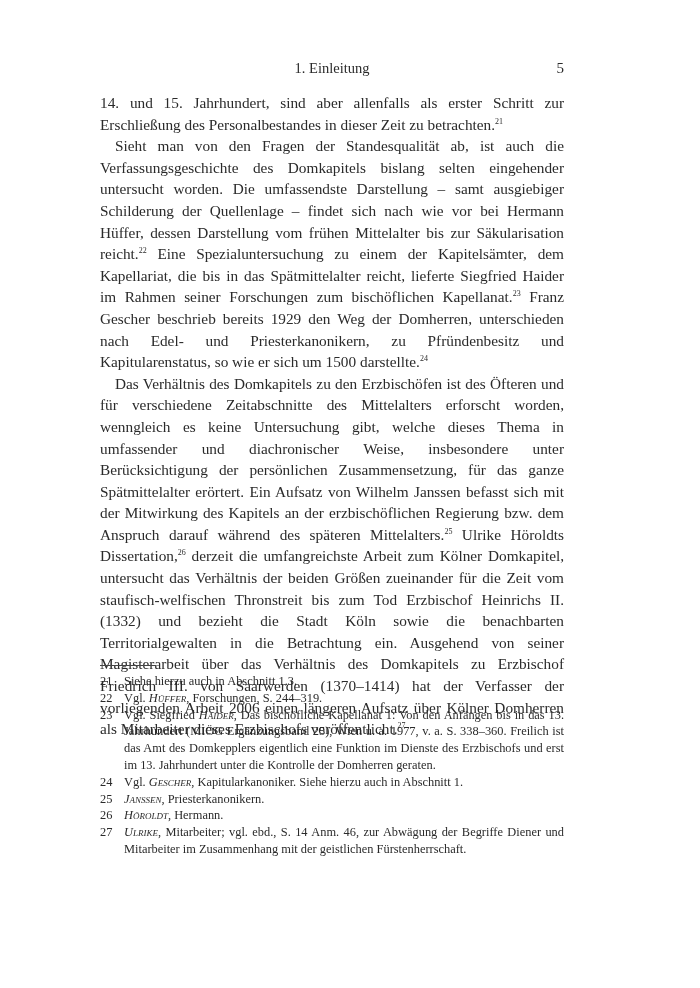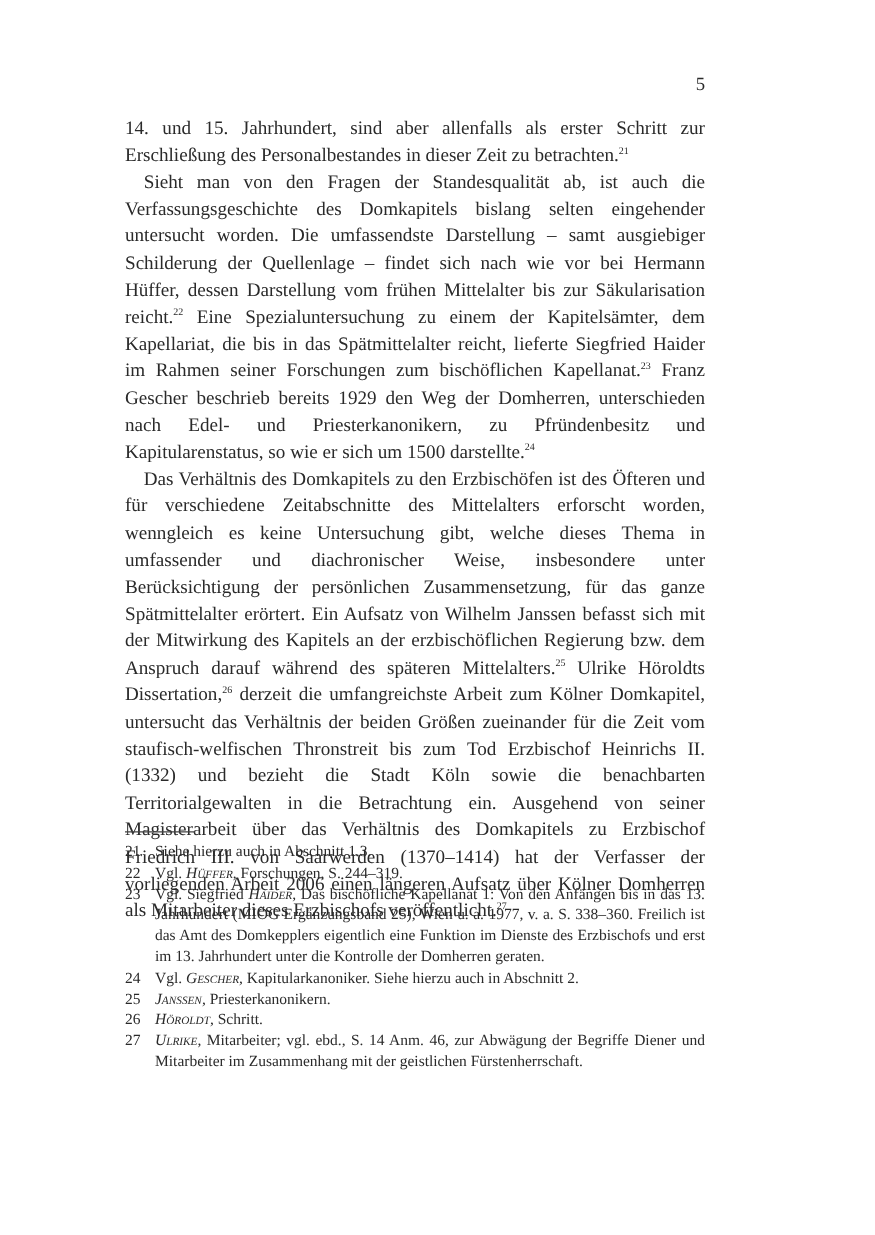--- a/index.html
+++ b/index.html
@@ -20,20 +20,21 @@
                font-size: 12.4px; line-height: 16.8px; }
   .fn { display: flex; }
   .fn-num { width: 24px; flex: 0 0 24px; }
   .fn-text { flex: 1; text-align: justify; }
   .sc { font-variant: small-caps; font-style: italic; }
 </style>
 </head>
 <body>
 
 <div class="header">
+  <span class="running-title">1. Einleitung</span>
   <span class="page-number">5</span>
 </div>
 
 <div class="body" id="body-container">
     <p><span>14. und 15. Jahrhundert, sind aber allenfalls als erster Schritt zur Erschließung des Personalbestandes in dieser Zeit zu betrachten.</span><sup>21</sup></p>
     <p class="indent"><span>Sieht man von den Fragen der Standesqualität ab, ist auch die Verfassungs­geschichte des Domkapitels bislang selten eingehender untersucht worden. Die umfassendste Darstellung – samt ausgiebiger Schilderung der Quellenla­ge – findet sich nach wie vor bei Hermann Hüffer, dessen Darstellung vom frühen Mittelalter bis zur Säkularisation reicht.</span><sup>22</sup><span> Eine Spezialuntersuchung zu einem der Kapitelsämter, dem Kapellariat, die bis in das Spätmittelalter reicht, lieferte Siegfried Haider im Rahmen seiner Forschungen zum bischöflichen Kapellanat.</span><sup>23</sup><span> Franz Gescher beschrieb bereits 1929 den Weg der Domherren, unterschieden nach Edel- und Priesterkanonikern, zu Pfründenbesitz und Kapitularenstatus, so wie er sich um 1500 darstellte.</span><sup>24</sup></p>
     <p class="indent"><span>Das Verhältnis des Domkapitels zu den Erzbischöfen ist des Öfteren und für verschiedene Zeitabschnitte des Mittelalters erforscht worden, wenngleich es keine Untersuchung gibt, welche dieses Thema in umfassender und dia­chronischer Weise, insbesondere unter Berücksichtigung der persönlichen Zusammensetzung, für das ganze Spätmittelalter erörtert. Ein Aufsatz von Wilhelm Janssen befasst sich mit der Mitwirkung des Kapitels an der erz­bischöflichen Regierung bzw. dem Anspruch darauf während des späteren Mittelalters.</span><sup>25</sup><span> Ulrike Höroldts Dissertation,</span><sup>26</sup><span> derzeit die umfangreichste Arbeit zum Kölner Domkapitel, untersucht das Verhältnis der beiden Grö­ßen zueinander für die Zeit vom staufisch-welfischen Thronstreit bis zum Tod Erzbischof Heinrichs II. (1332) und bezieht die Stadt Köln sowie die benachbarten Territorialgewalten in die Betrachtung ein. Ausgehend von seiner Magisterarbeit über das Verhältnis des Domkapitels zu Erzbischof Friedrich III. von Saarwerden (1370–1414) hat der Verfasser der vorliegenden Arbeit 2006 einen längeren Aufsatz über Kölner Domherren als Mitarbeiter dieses Erzbischofs veröffentlicht.</span><sup>27</sup></p>
   </div>
 
 <div class="rule"></div>
@@ -46,27 +47,27 @@
     <div class="fn">
       <span class="fn-num">22</span>
       <span class="fn-text"><span>Vgl. </span><span class="sc">Hüffer</span><span>, Forschungen, S. 244–319.</span></span>
     </div>
     <div class="fn">
       <span class="fn-num">23</span>
       <span class="fn-text"><span>Vgl. Siegfried </span><span class="sc">Haider</span><span>, Das bischöfliche Kapellanat 1: Von den Anfängen bis in das 13. Jahrhundert (MIÖG Ergänzungsband 25), Wien u. a. 1977, v. a. S. 338–360. Freilich ist das Amt des Domkepplers eigentlich eine Funktion im Dienste des Erz­bischofs und erst im 13. Jahrhundert unter die Kontrolle der Domherren geraten.</span></span>
     </div>
     <div class="fn">
       <span class="fn-num">24</span>
-      <span class="fn-text"><span>Vgl. </span><span class="sc">Gescher</span><span>, Kapitularkanoniker. Siehe hierzu auch in Abschnitt 2.</span></span>
+      <span class="fn-text"><span>Vgl. </span><span class="sc">Gescher</span><span>, Kapitularkanoniker. Siehe hierzu auch in Abschnitt 1.</span></span>
     </div>
     <div class="fn">
       <span class="fn-num">25</span>
       <span class="fn-text"><span class="sc">Janssen</span><span>, Priesterkanonikern.</span></span>
     </div>
     <div class="fn">
       <span class="fn-num">26</span>
-      <span class="fn-text"><span class="sc">Höroldt</span><span>, Schritt.</span></span>
+      <span class="fn-text"><span class="sc">Höroldt</span><span>, Hermann.</span></span>
     </div>
     <div class="fn">
       <span class="fn-num">27</span>
       <span class="fn-text"><span class="sc">Ulrike</span><span>, Mitarbeiter; vgl. ebd., S. 14 Anm. 46, zur Abwägung der Begriffe Diener und Mitarbeiter im Zusammenhang mit der geistlichen Fürstenherrschaft.</span></span>
     </div>
   </div>
 
 </body></html>

